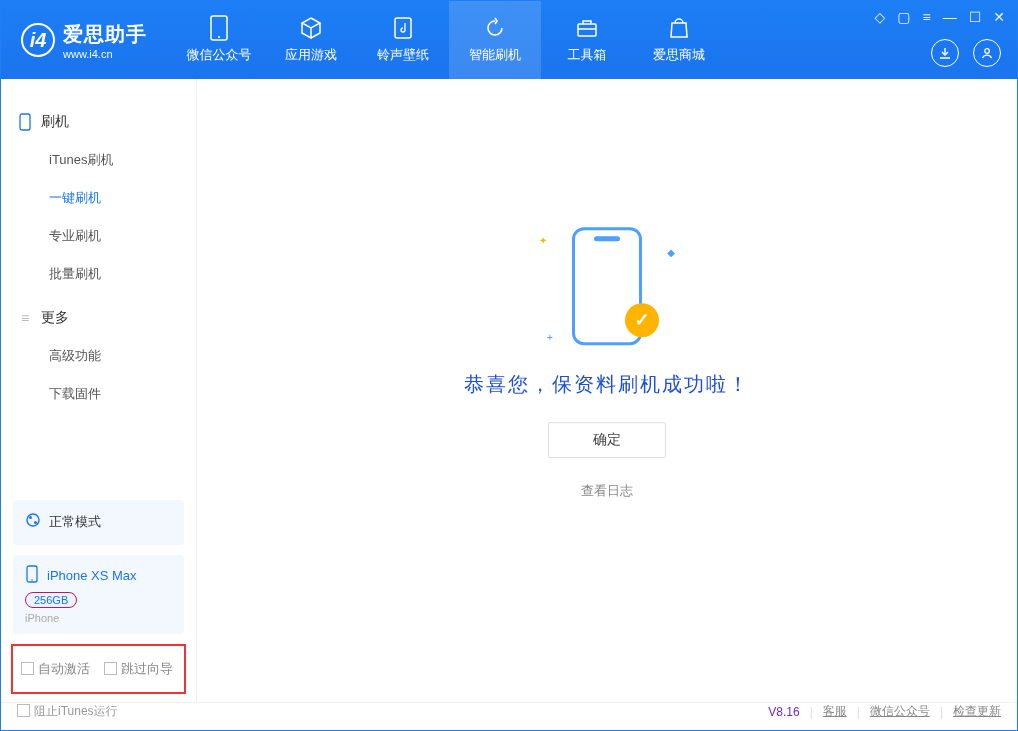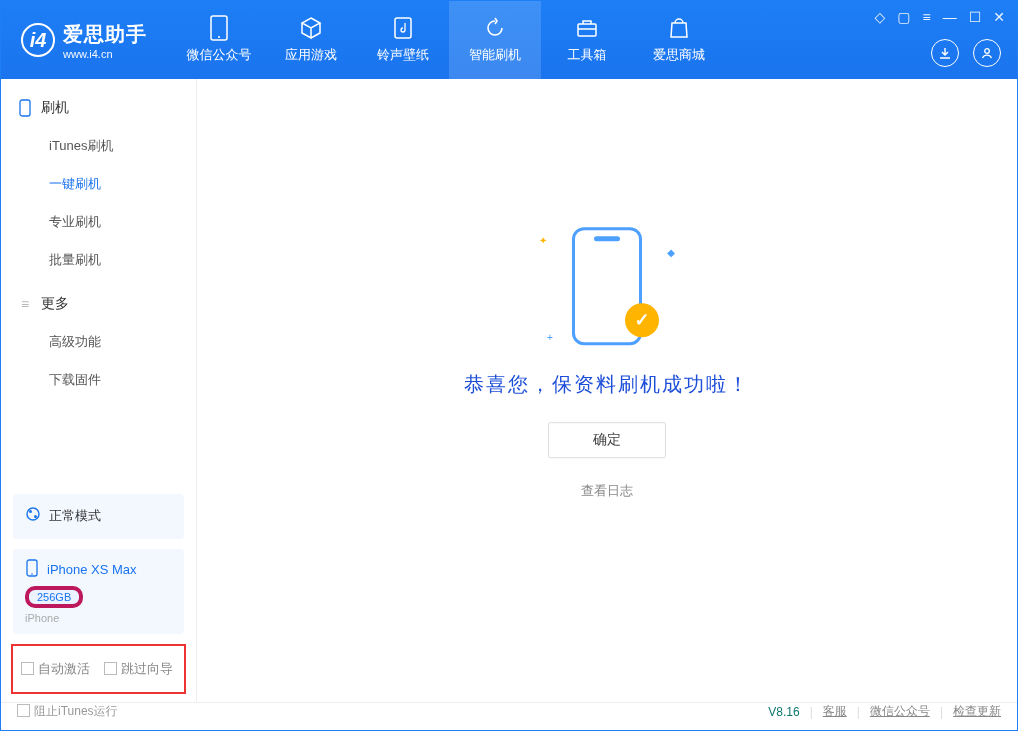--- a/index.html
+++ b/index.html
@@ -40,21 +40,21 @@
   position: absolute; right: 16px; bottom: 12px; display: flex; gap: 14px;
 }
 .circle-icon {
   width: 28px; height: 28px; border-radius: 50%; border: 1.5px solid #fff;
   display: flex; align-items: center; justify-content: center; cursor: pointer;
 }
 
 .body-area { display: flex; height: calc(100% - 78px - 28px); }
 
 .sidebar { width: 196px; border-right: 1px solid #eee; display: flex; flex-direction: column; }
-.side-scroll { flex: 1; padding-top: 10px; overflow: auto; }
+.side-scroll { flex: 1; padding-top: 24px; overflow: auto; }
 .side-section { margin-bottom: 6px; }
 .side-section-header {
   display: flex; align-items: center; padding: 10px 16px; font-size: 14px;
   color: #333; gap: 8px; font-weight: 500;
 }
 .side-section-header .ico {
   width: 16px; height: 16px; display: flex; align-items: center; justify-content: center;
 }
 .side-item {
   padding: 10px 16px 10px 48px; font-size: 13px; color: #555; cursor: pointer;
@@ -62,21 +62,21 @@
 .side-item.active { color: #1a74ee; }
 
 .device-panel {
   margin: 0 12px 10px 12px; background: #f3f8ff; border-radius: 4px;
   padding: 10px 12px; font-size: 13px; color: #333;
 }
 .device-panel .row1 { display: flex; align-items: center; gap: 8px; margin-bottom: 2px; }
 .device-panel.mode { padding: 12px 12px; }
 .capacity-badge {
   display: inline-block; font-size: 11px; color: #1a74ee;
-  border: 4px solid #be185d; border-radius: 10px; padding: 1px 8px; margin-top: 4px;
+  border: 1px solid #be185d; border-radius: 10px; padding: 1px 8px; margin-top: 4px;
   background: #eaf3ff;
 }
 .device-sub { color: #aaa; font-size: 11px; margin-top: 4px; }
 
 .highlight-box {
   border: 2px solid #e33; margin: 0 10px 8px 10px; padding: 14px 8px;
   display: flex; gap: 14px; align-items: center; font-size: 13px; color: #888;
 }
 .chk {
   width: 13px; height: 13px; border: 1px solid #bbb; display: inline-block;
@@ -112,21 +112,21 @@
   color: #444; cursor: pointer; border-radius: 2px;
 }
 .view-log { font-size: 13px; color: #888; cursor: pointer; }
 
 .footer {
   height: 28px; border-top: 1px solid #eee; display: flex; align-items: flex-start;
   padding: 0 16px; font-size: 12px; color: #999;
 }
 .footer .left { display: flex; align-items: center; gap: 4px; }
 .footer .right { margin-left: auto; display: flex; align-items: center; gap: 10px; }
-.footer .version { color: #0f766e; }
+.footer .version { color: #6d28d9; }
 .footer .sep { color: #ddd; }
 .footer .link { color: #888; cursor: pointer; text-decoration: underline; }
 </style>
 </head>
 <body>
 
 <div class="header">
   <div class="logo-area">
     <div class="logo-circle">i4</div>
     <div class="logo-text">

